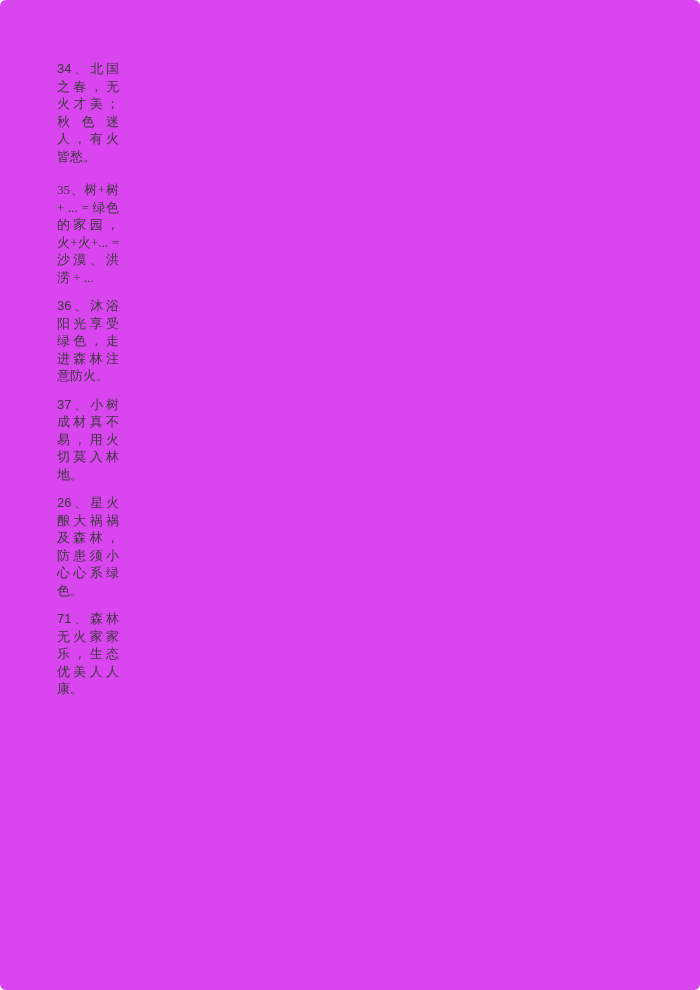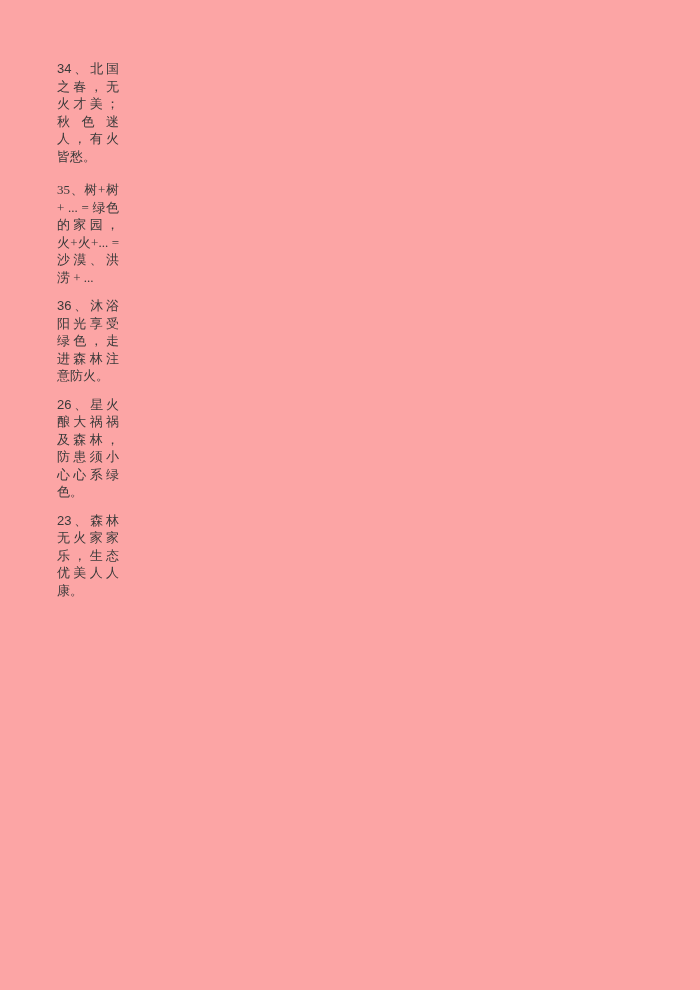--- a/index.html
+++ b/index.html
@@ -11,22 +11,23 @@
     width: 700px;
     height: 990px;
     font-family: "Liberation Sans", sans-serif;
     color: #333333;
     -webkit-font-smoothing: antialiased;
   }
   .page {
     position: relative;
     width: 700px;
     height: 990px;
-    background: #fca5a5;
+    background: #d946ef;
     box-sizing: border-box;
+    border-radius: 6px;
   }
   .content-column {
     position: absolute;
     left: 57px;
     top: 60px;
     width: 62px;
   }
   .para {
     font-size: 13px;
     line-height: 17.5px;
@@ -45,16 +46,17 @@
   }
 </style>
 </head>
 <body>
 
 <div class="page">
   <div class="content-column">
     <p class="para">34、北国之春，无火才美；秋色迷人，有火皆愁。</p>
     <p class="para gap-large">35、树+树+ ... = 绿色的家园，火+火+... = 沙漠、洪涝 + ...</p>
     <p class="para">36、沐浴阳光享受绿色，走进森林注意防火。</p>
+    <p class="para">37、小树成材真不易，用火切莫入林地。</p>
     <p class="para">26、星火酿大祸祸及森林，防患须小心心系绿色。</p>
-    <p class="para">23、森林无火家家乐，生态优美人人康。</p>
+    <p class="para">71、森林无火家家乐，生态优美人人康。</p>
   </div>
 </div>
 
 </body></html>

